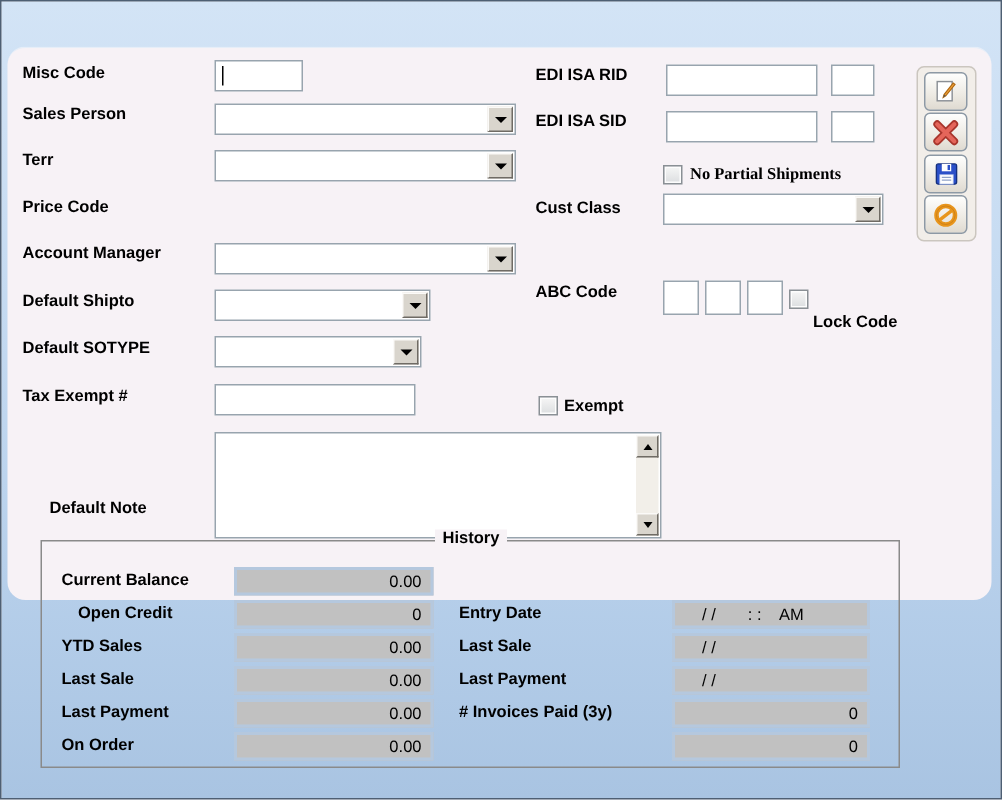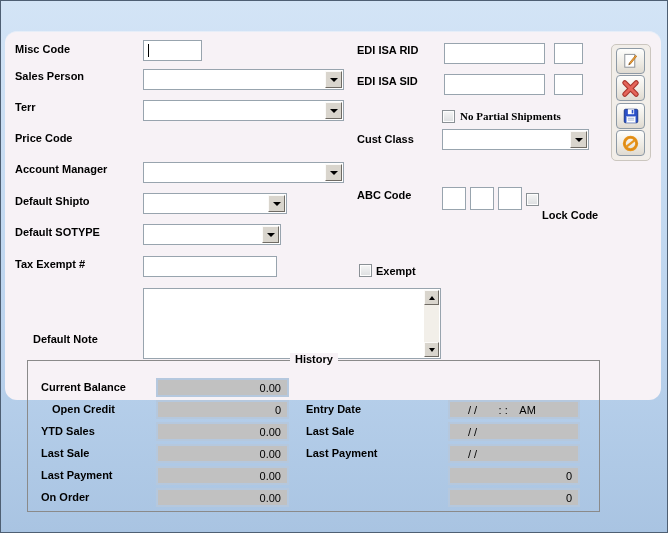--- a/index.html
+++ b/index.html
@@ -202,20 +202,21 @@
     <div class="hfield hright" style="left:151px; top:346px; width:133px;">0.00</div>
     <div class="hfield hright" style="left:151px; top:368px; width:133px;">0</div>
     <div class="hfield hright" style="left:151px; top:390px; width:133px;">0.00</div>
     <div class="hfield hright" style="left:151px; top:412px; width:133px;">0.00</div>
     <div class="hfield hright" style="left:151px; top:434px; width:133px;">0.00</div>
     <div class="hfield hright" style="left:151px; top:456px; width:133px;">0.00</div>
 
     <span class="lbl" style="left:301px; top:370px;">Entry Date</span>
     <span class="lbl" style="left:301px; top:392px;">Last Sale</span>
     <span class="lbl" style="left:301px; top:414px;">Last Payment</span>
+    <span class="lbl" style="left:301px; top:436px;"># Invoices Paid (3y)</span>
 
     <div class="hfield hleft" style="left:443px; top:368px; width:132px;">/ /       : :    AM</div>
     <div class="hfield hleft" style="left:443px; top:390px; width:132px;">/ /</div>
     <div class="hfield hleft" style="left:443px; top:412px; width:132px;">/ /</div>
     <div class="hfield hright" style="left:443px; top:434px; width:132px;">0</div>
     <div class="hfield hright" style="left:443px; top:456px; width:132px;">0</div>
 
   </div>
 </div>
 

